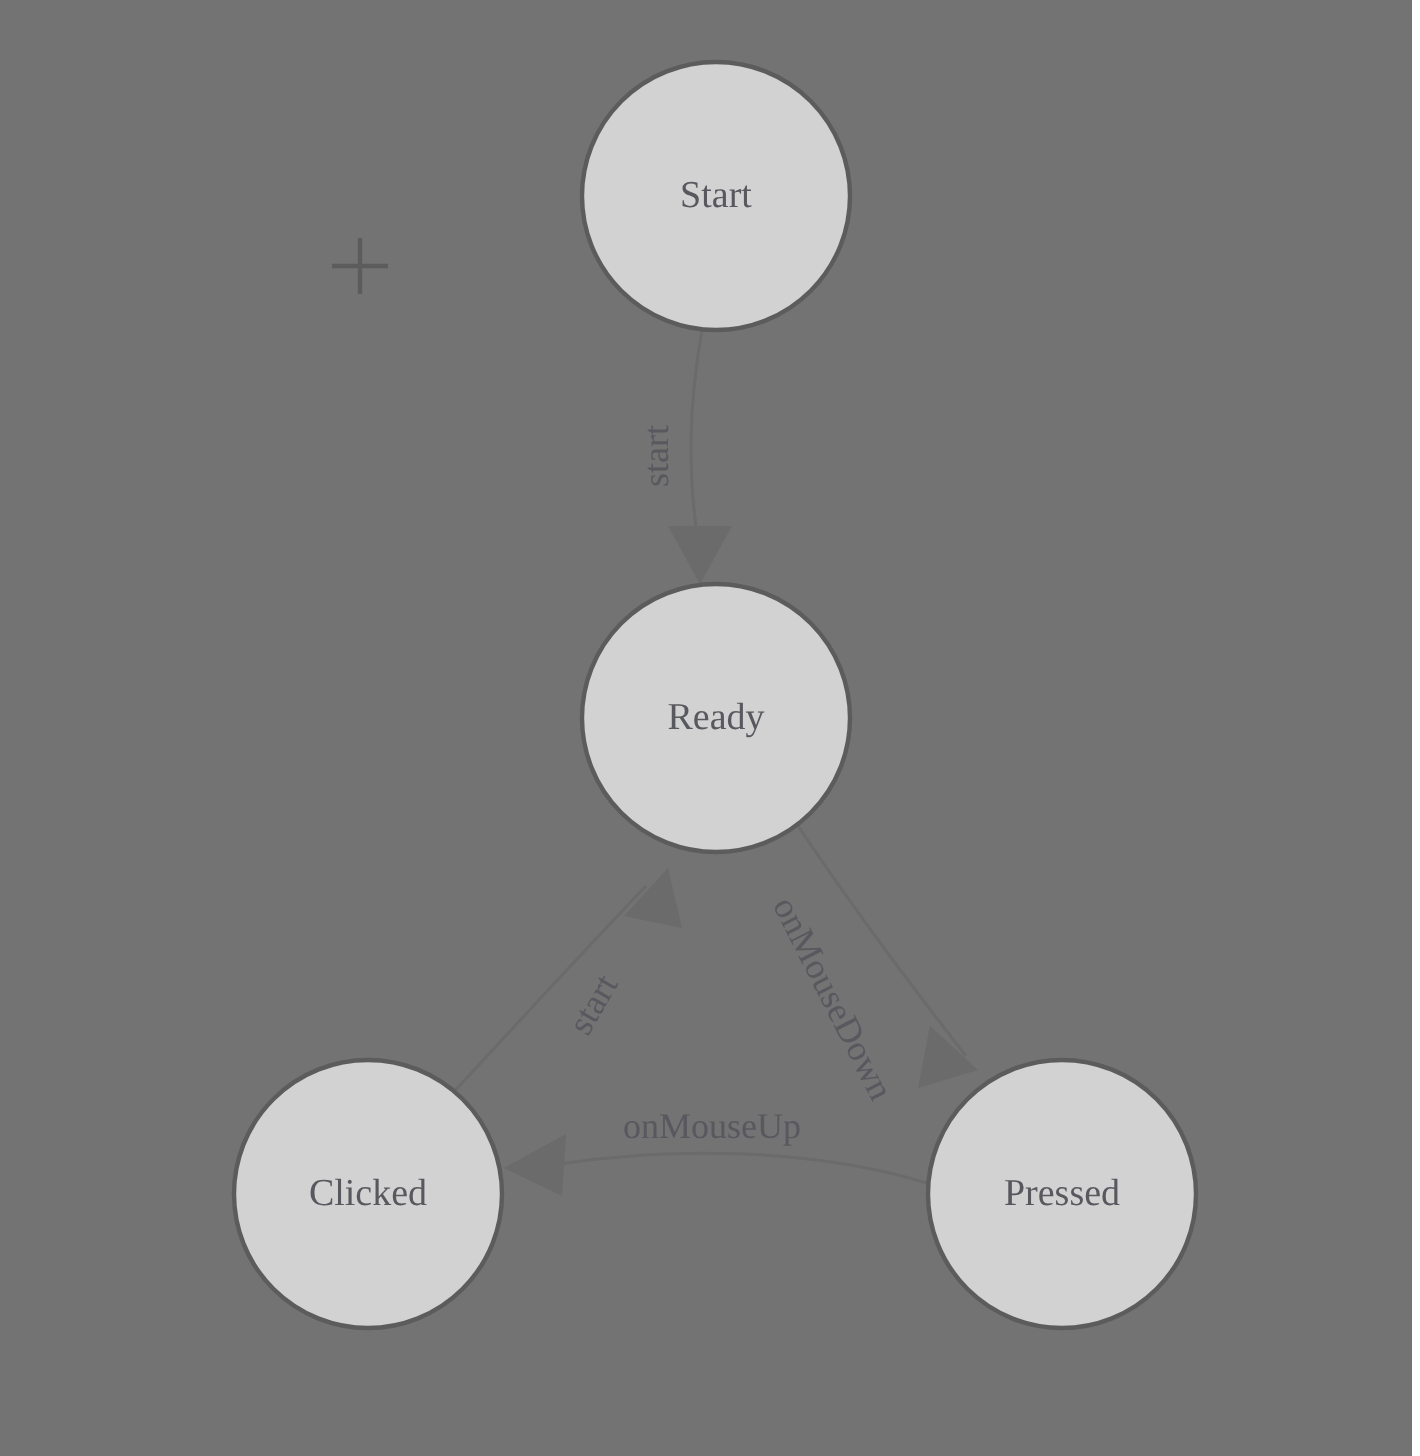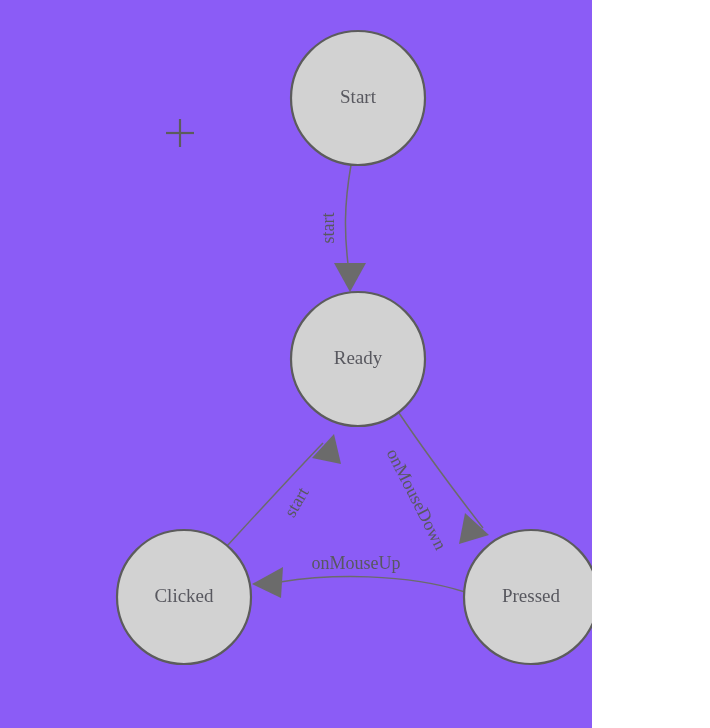--- a/index.html
+++ b/index.html
@@ -2,23 +2,23 @@
 <html><head>
 <meta charset="utf-8">
 <style>
   html, body {
     margin: 0;
     padding: 0;
     background: #ffffff;
   }
   #canvas {
     position: relative;
-    width: 592px;
+    width: 706px;
     height: 728px;
-    background: #8b5cf6;
+    background: #737373;
     overflow: hidden;
     font-family: "Liberation Serif", "DejaVu Serif", serif;
   }
   #diagram-svg {
     position: absolute;
     top: 0;
     left: 0;
     width: 710px;
     height: 728px;
   }

